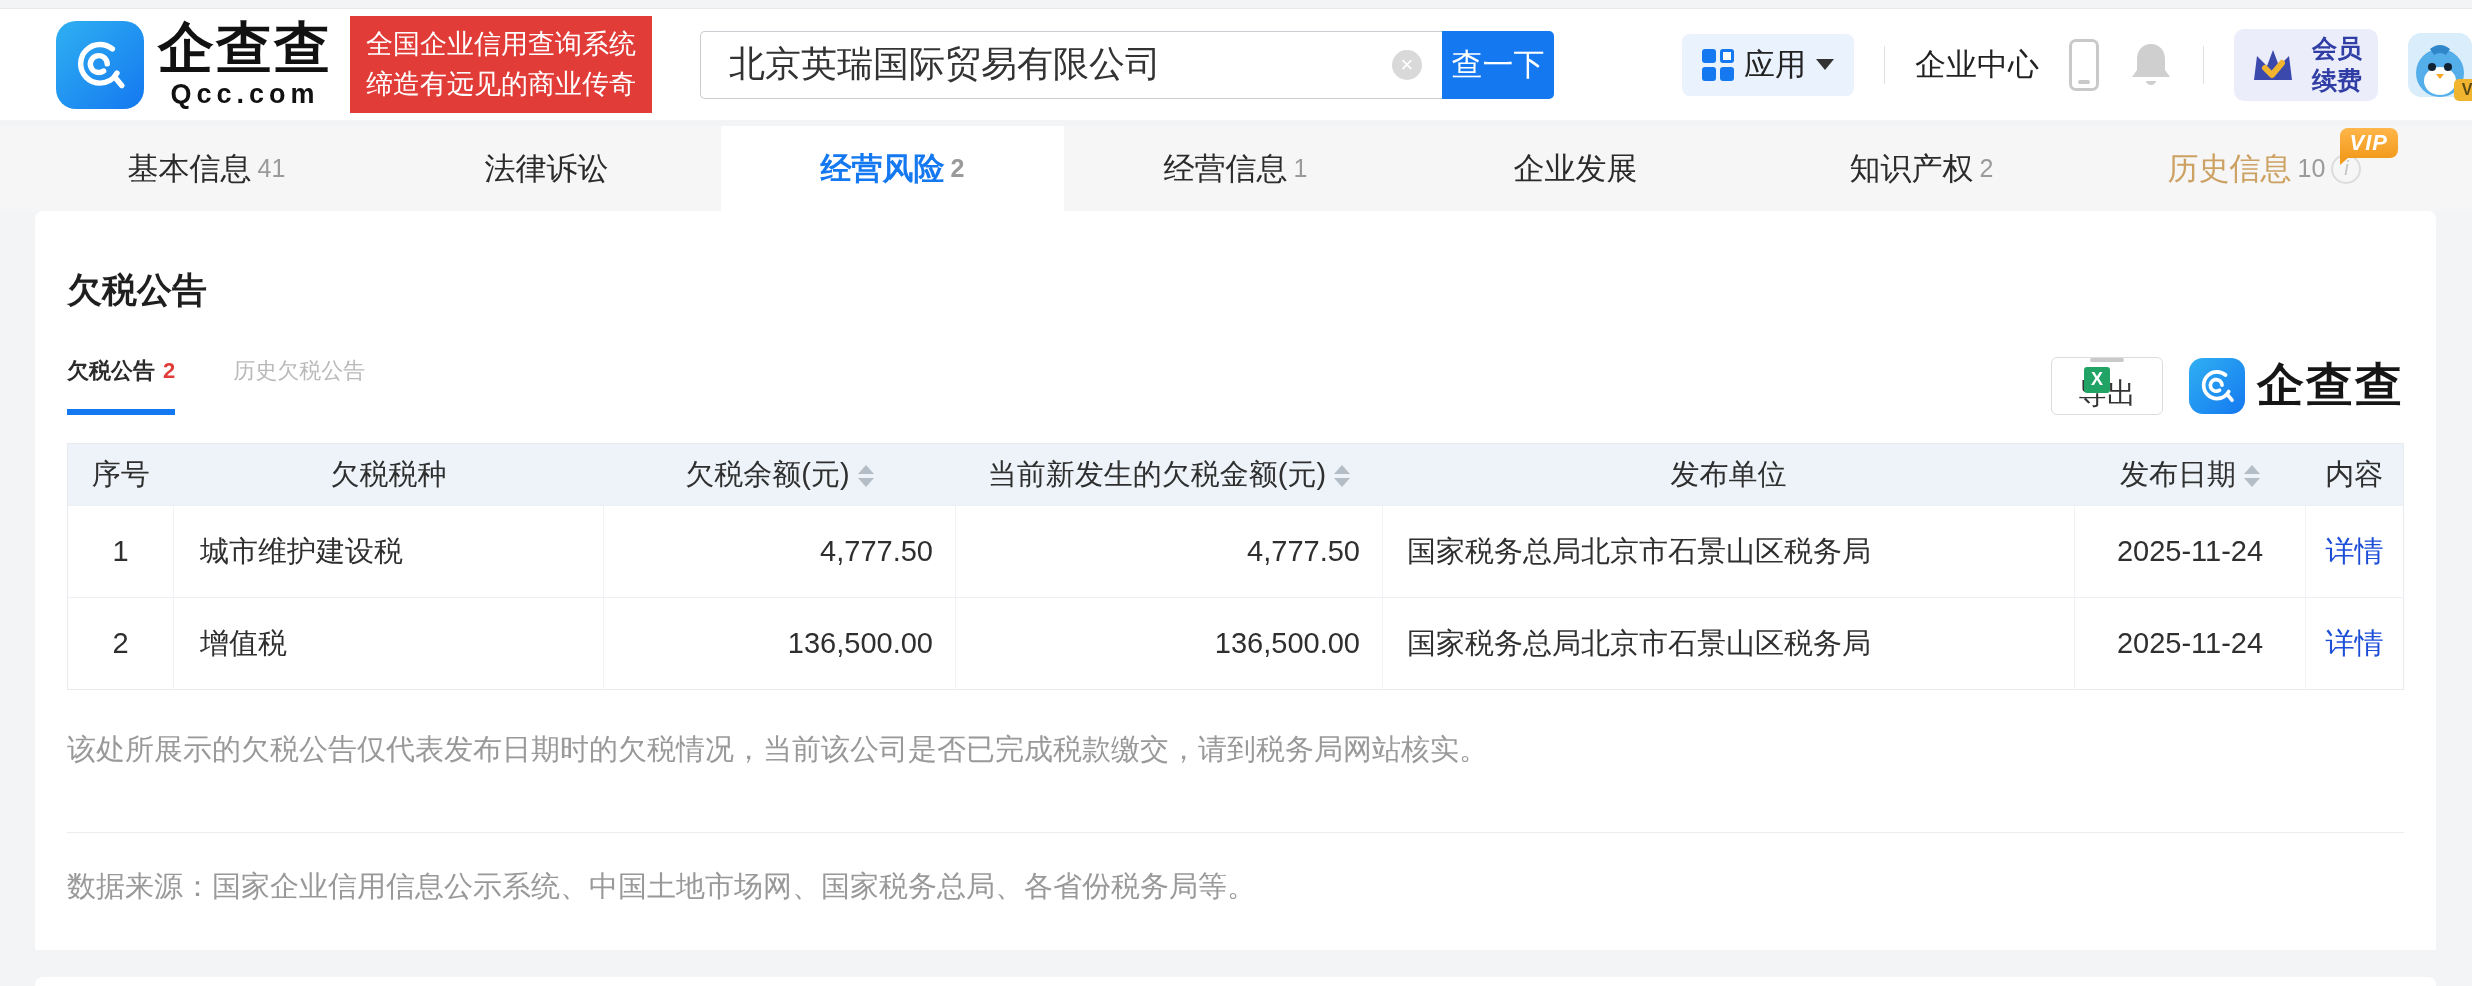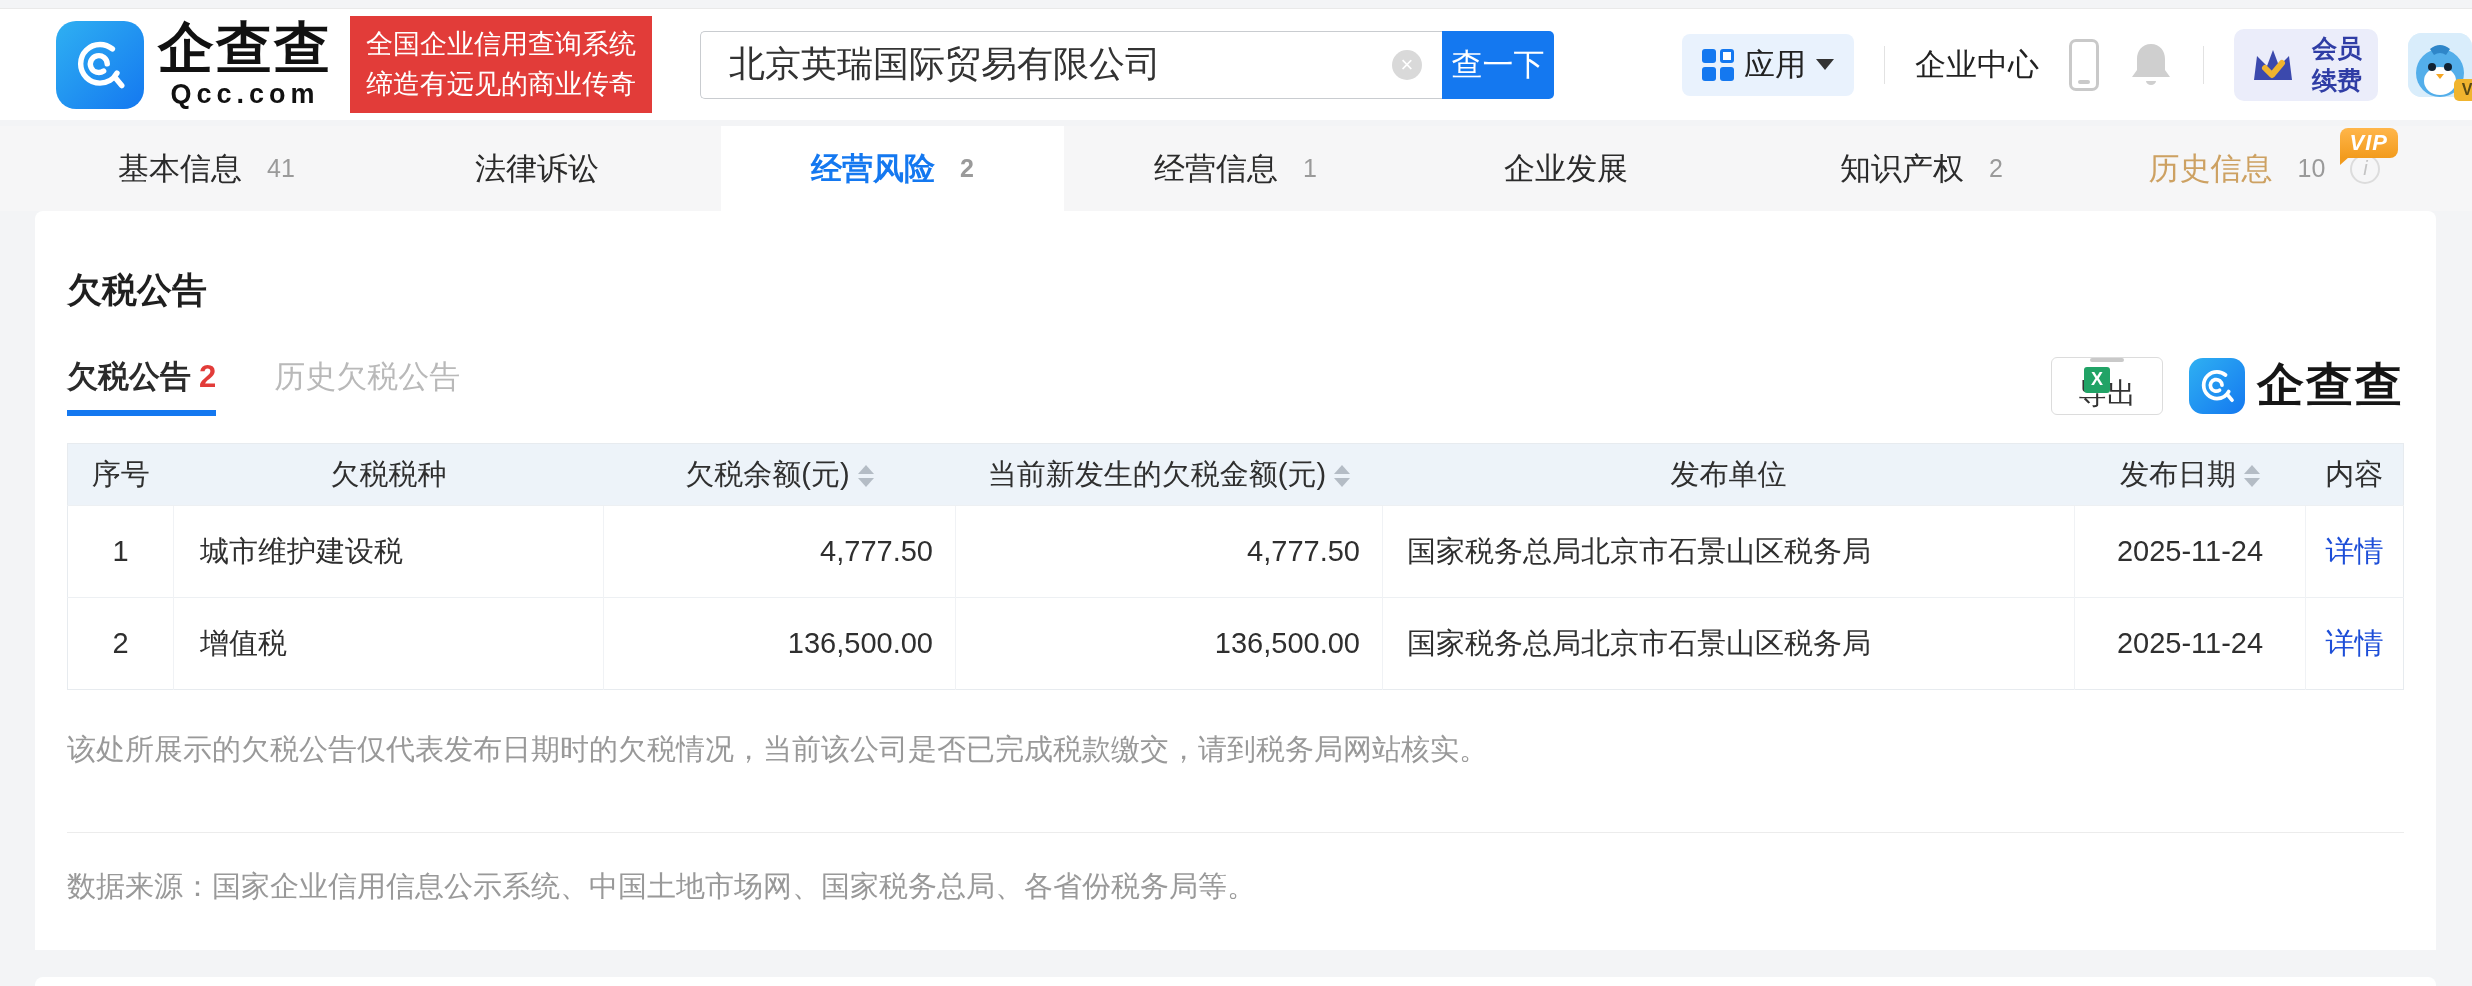--- a/index.html
+++ b/index.html
@@ -46,40 +46,40 @@
   .vip-chip .vip-txt { font-size:25px; font-weight:bold; color:#2f3da5; line-height:1.25; }
   .avatar { width:64px; height:64px; border-radius:14px; background:#d9edfb; position:relative; overflow:visible; flex:0 0 auto; }
   .avatar svg { display:block; }
   .avatar .v-badge { position:absolute; right:-8px; bottom:-4px; width:26px; height:22px;
                      background:#f0b42e; border-radius:5px; color:#5a4a14; font-size:16px; font-weight:bold;
                      display:flex; align-items:center; justify-content:center; }
 
   
   .tabbar { position:absolute; left:0; top:126px; width:100%; height:85px; background:#f6f6f7;
             display:flex; padding:0 36px 0 35px; }
-  .tab { flex:1 1 0; display:flex; align-items:center; justify-content:center; gap:25px;
+  .tab { flex:1 1 0; display:flex; align-items:center; justify-content:center; gap:6px;
          font-size:31px; color:#2b2b2b; cursor:pointer; position:relative; }
   .tab .cnt { font-size:25px; color:#9a9a9a; }
   .tab.active { background:#fff; color:#1478f0; font-weight:bold; }
   .tab.vip-tab { color:#cda162; }
   .info-icon { width:30px; height:30px; border-radius:50%; border:2px solid #dcdcdc; color:#c4c4c4;
                font-size:20px; display:flex; align-items:center; justify-content:center; font-style:italic; }
   .vip-badge { position:absolute; top:2px; right:38px; background:linear-gradient(#ffb64a,#f29b1d);
                color:#fff; font-size:22px; font-weight:bold; font-style:italic; padding:2px 10px;
                border-radius:8px 8px 8px 0; letter-spacing:1px; }
   .vip-badge::after { content:""; position:absolute; left:0; bottom:-7px; width:0; height:0;
                       border-top:8px solid #f29b1d; border-right:9px solid transparent; }
 
   
   .card { position:absolute; left:35px; top:211px; width:2401px; height:739px; background:#fff;
           border-radius:8px 8px 0 0; padding:0 32px; }
   .sec-title { font-size:35px; font-weight:bold; color:#1f1f1f; padding-top:56px; }
   .subtab-row { margin-top:40px; display:flex; align-items:center; }
   .subtabs { display:flex; align-items:flex-end; gap:58px; }
-  .subtab { font-size:31px; color:#b9b9b9; cursor:pointer; padding-bottom:12px; border-bottom:6px solid transparent; }
+  .subtab { font-size:22px; color:#b9b9b9; cursor:pointer; padding-bottom:23px; border-bottom:6px solid transparent; }
   .subtab.active { color:#2b2b2b; font-weight:bold; border-bottom-color:#1478f0; }
   .subtab.active .scnt { color:#e23c39; margin-left:8px; }
   .row-right { margin-left:auto; display:flex; align-items:center; gap:26px; }
   .export-btn { display:flex; align-items:center; gap:12px; height:58px; padding:0 26px;
                 border:1px solid #dcdcdc; border-radius:6px; background:#fff; font-size:29px; color:#333; cursor:pointer;flex-direction:column; }
   .excel-icon { position:relative; width:34px; height:40px; background:#fff; border:2px solid #c9c9c9; border-radius:3px; }
   .excel-icon::before { content:"X"; position:absolute; left:-8px; top:7px; width:26px; height:26px;
                         background:#21a366; color:#fff; font-size:18px; font-weight:bold; border-radius:3px;
                         display:flex; align-items:center; justify-content:center; }
   .wmark { display:flex; align-items:center; gap:12px; }

